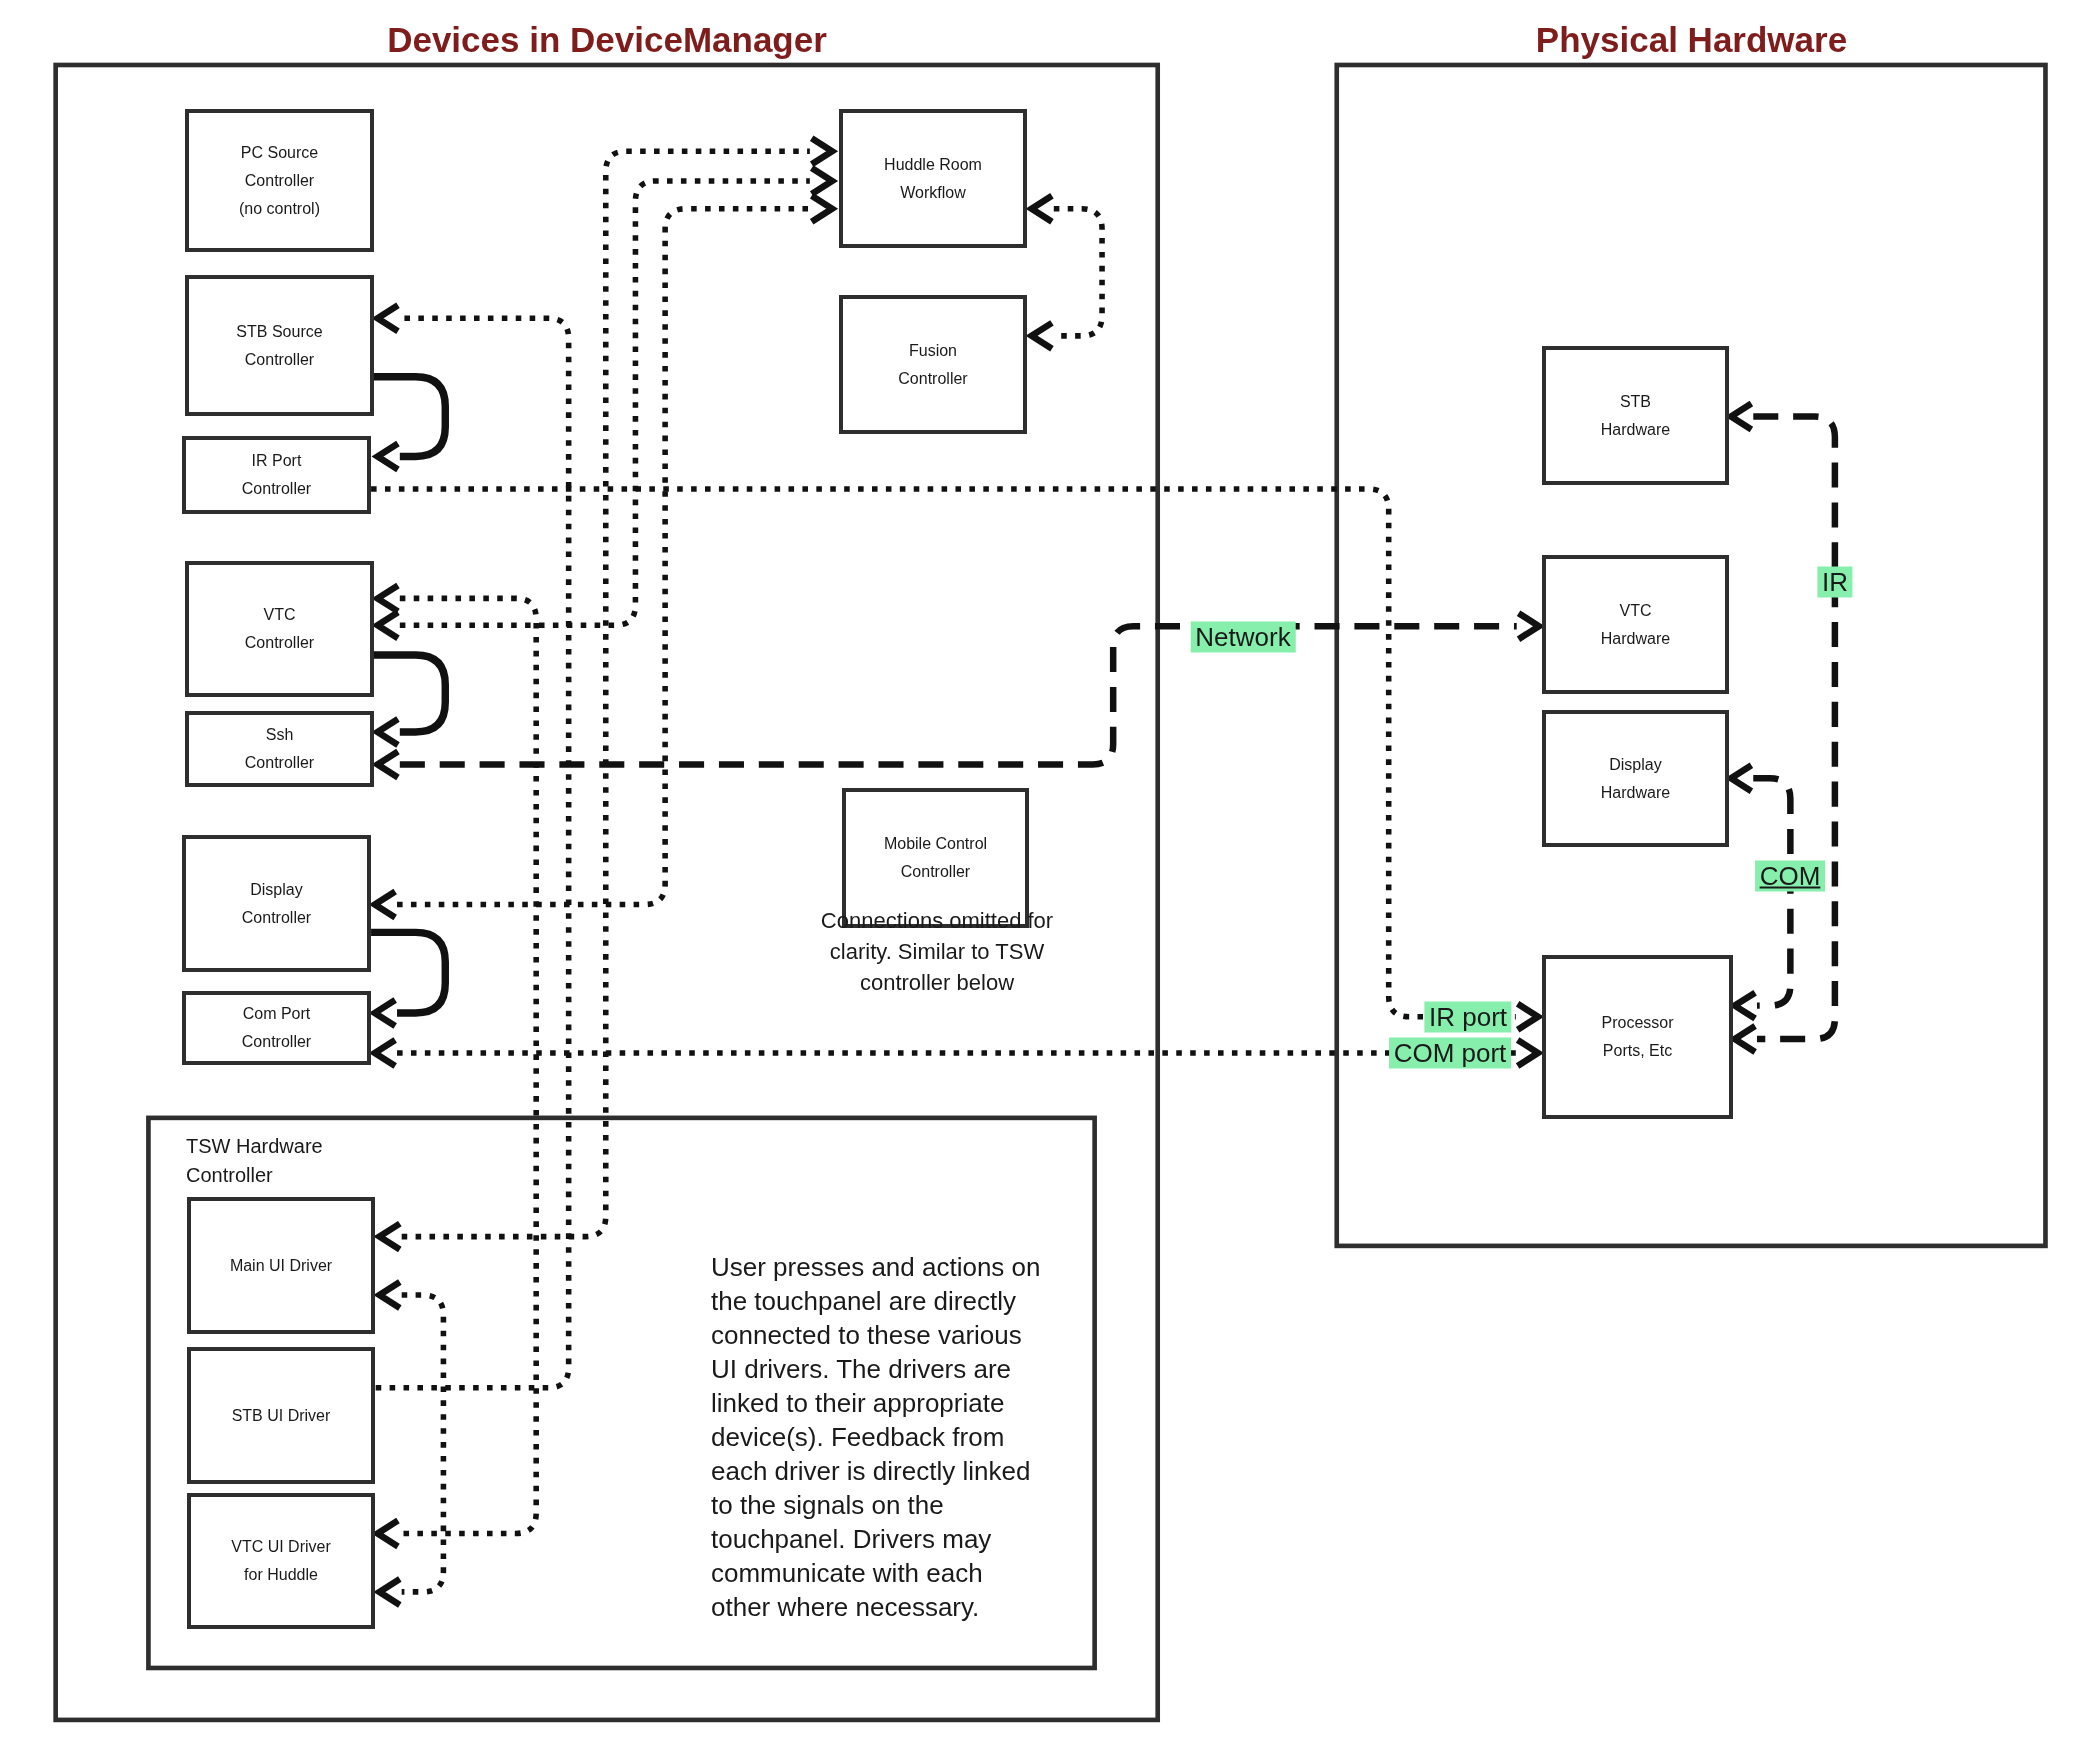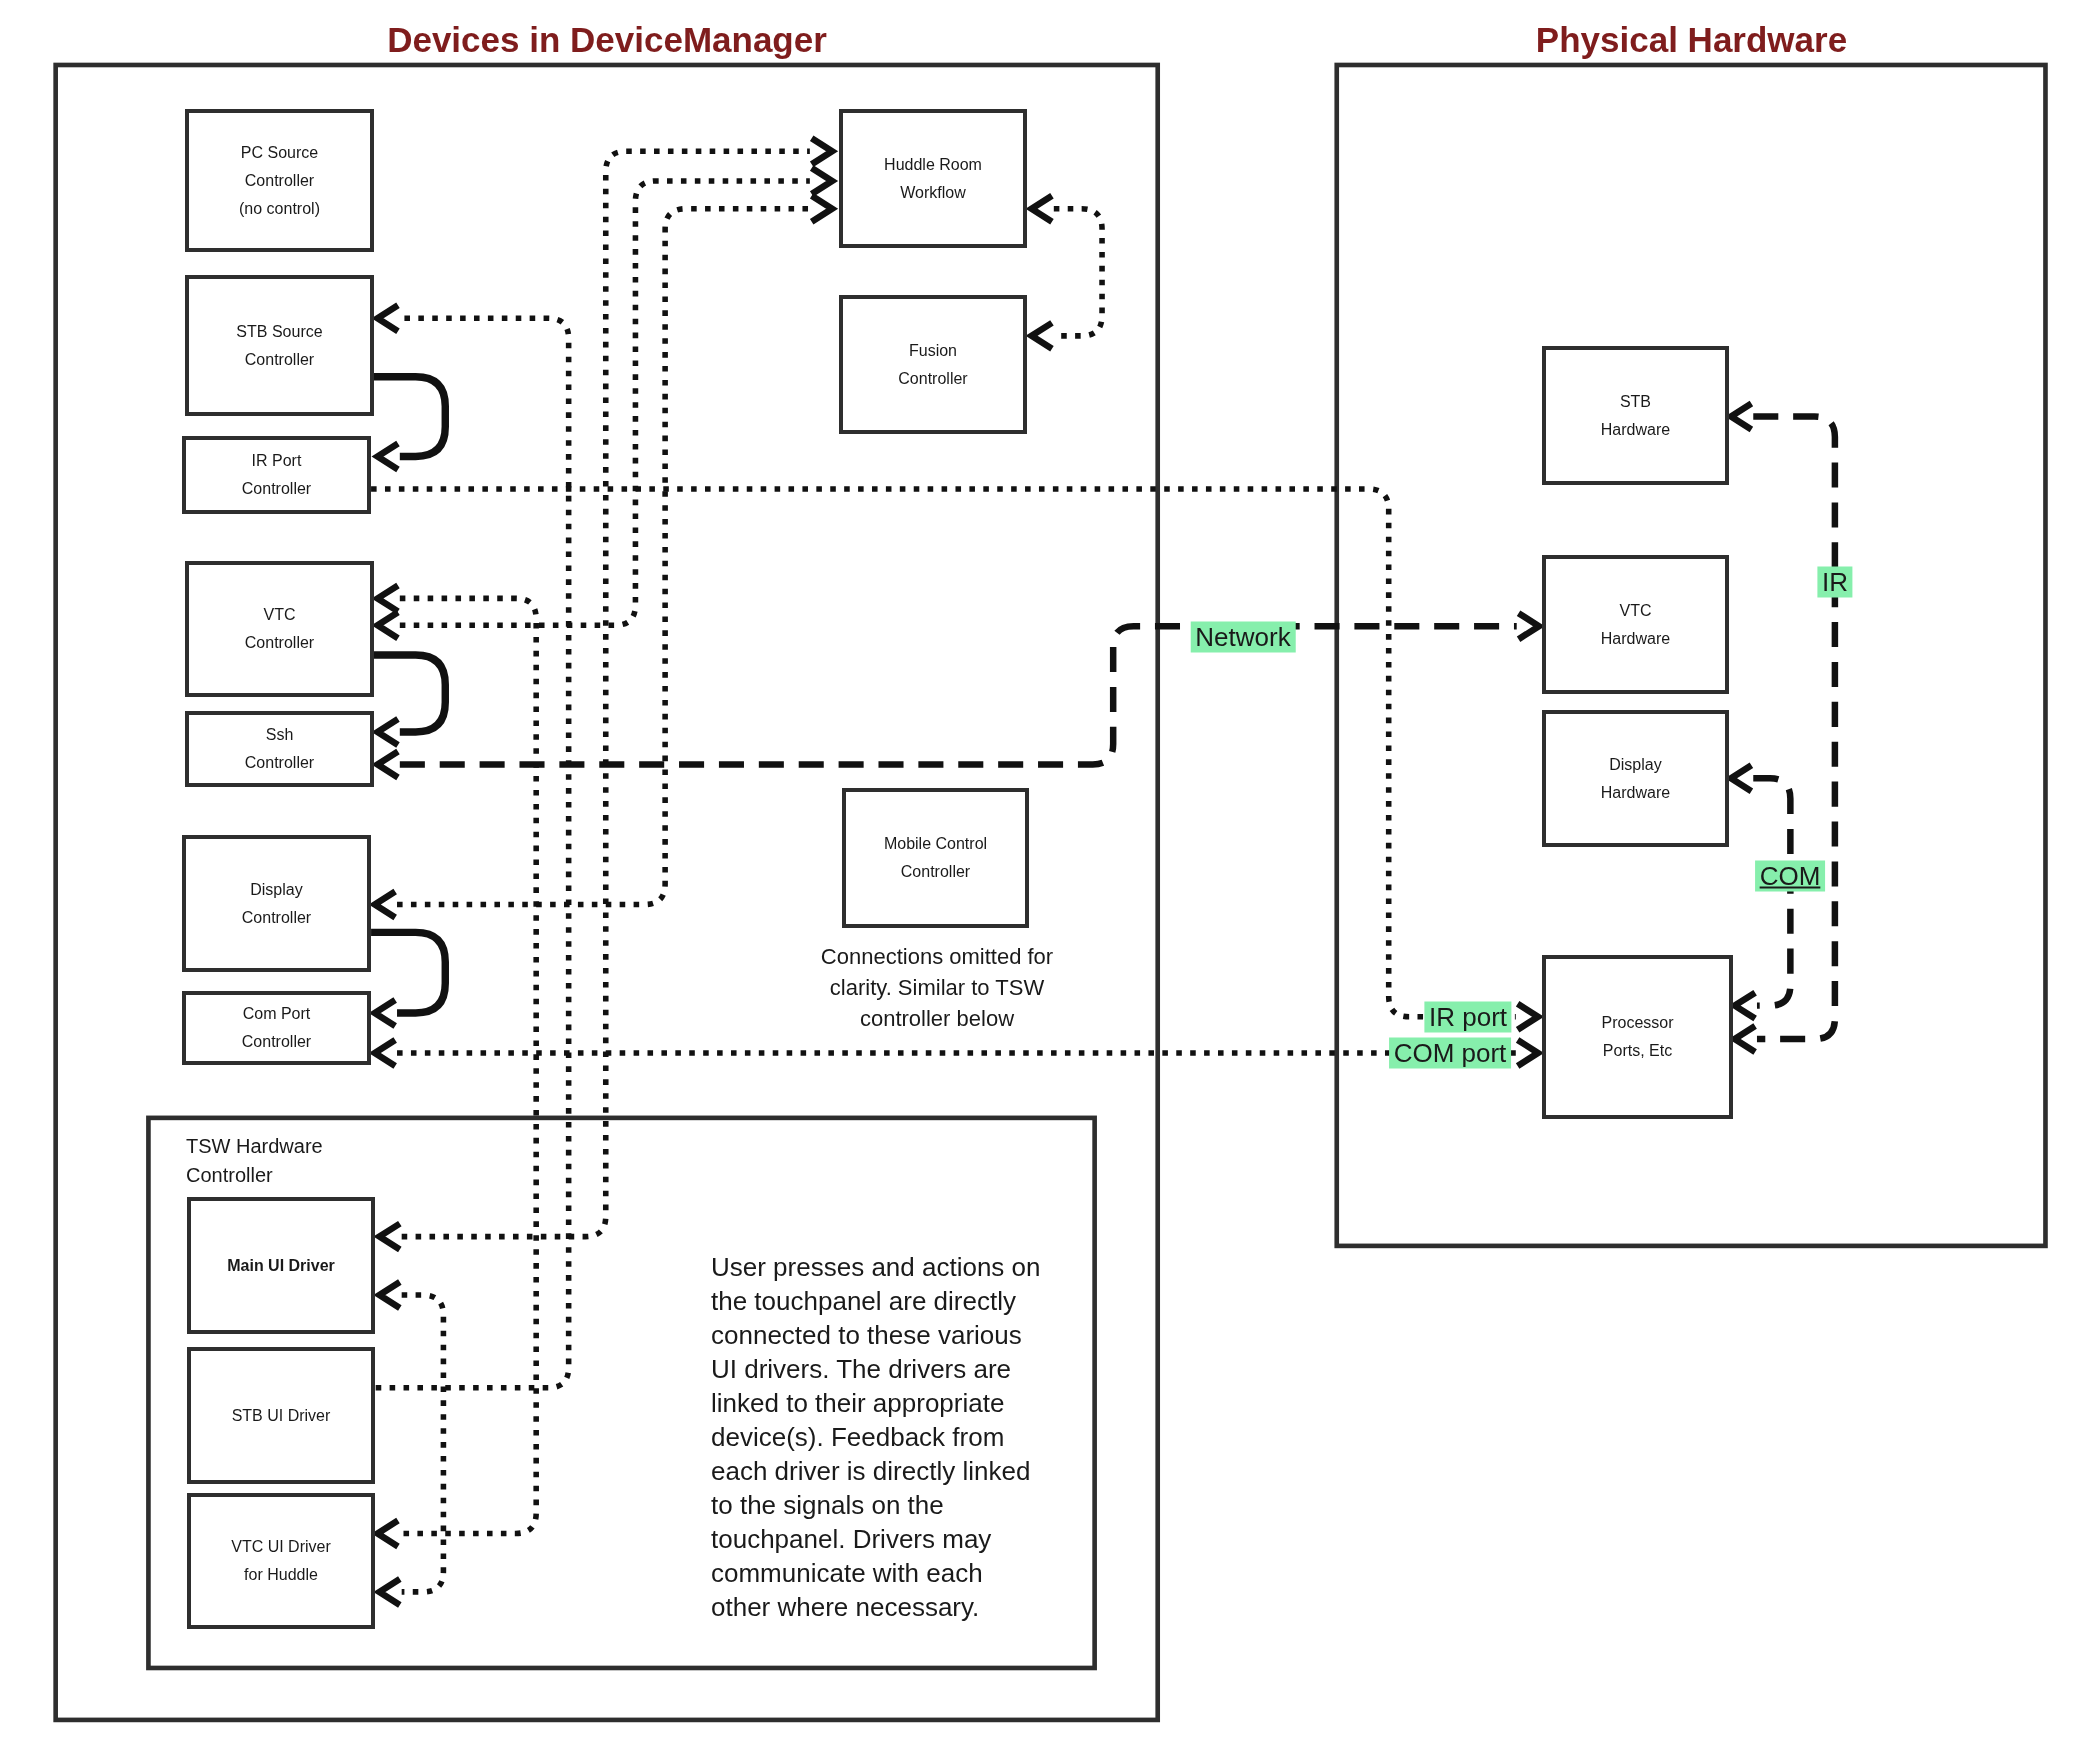--- a/index.html
+++ b/index.html
@@ -20,21 +20,21 @@
   .plain-label{
     position:absolute;z-index:2;white-space:pre-line;font-size:20px;line-height:29px;
   }
   .line-label{
     position:absolute;z-index:3;background:#86efac;padding:0 4.6px;font-size:26px;
     transform:translate(-50%,-50%);white-space:nowrap;
   }
   .note{
     position:absolute;z-index:2;white-space:pre-line;
   }
-  #mobile-note{left:770px;top:941px;width:334px;text-align:center;font-size:22px;line-height:31px;}
+  #mobile-note{left:770px;top:905px;width:334px;text-align:center;font-size:22px;line-height:31px;}
   #tsw-note{left:711px;top:1250px;width:362px;text-align:left;font-size:26px;line-height:34px;}
 </style>
 </head>
 <body>
 
 <svg id="diagram-svg" width="2090" height="1758" viewBox="0 0 2253 1895">
   <g fill="none" stroke="#2e2e2e" stroke-width="5">
     <rect x="60" y="70" width="1188" height="1784"></rect>
     <rect x="1441" y="70" width="764" height="1273"></rect>
     <rect x="160" y="1205" width="1020" height="593"></rect>
@@ -108,21 +108,21 @@
 <div class="node" style="left:185px;top:711px;width:189px;height:76px;">Ssh
 Controller</div>
 <div class="node" style="left:182px;top:835px;width:189px;height:137px;">Display
 Controller</div>
 <div class="node" style="left:182px;top:991px;width:189px;height:74px;">Com Port
 Controller</div>
 
 <div class="plain-label" style="left:186px;top:1132px;">TSW Hardware
 Controller</div>
 
-<div class="node" style="left:187px;top:1197px;width:188px;height:137px;font-weight:bold;">Main UI Driver</div>
+<div class="node" style="left:187px;top:1197px;width:188px;height:137px;">Main UI Driver</div>
 <div class="node" style="left:187px;top:1347px;width:188px;height:137px;">STB UI Driver</div>
 <div class="node" style="left:187px;top:1493px;width:188px;height:136px;">VTC UI Driver
 for Huddle</div>
 
 <div class="node" style="left:839px;top:109px;width:188px;height:139px;">Huddle Room
 Workflow</div>
 <div class="node" style="left:839px;top:295px;width:188px;height:139px;">Fusion
 Controller</div>
 <div class="node" style="left:842px;top:788px;width:187px;height:140px;">Mobile Control
 Controller</div>

